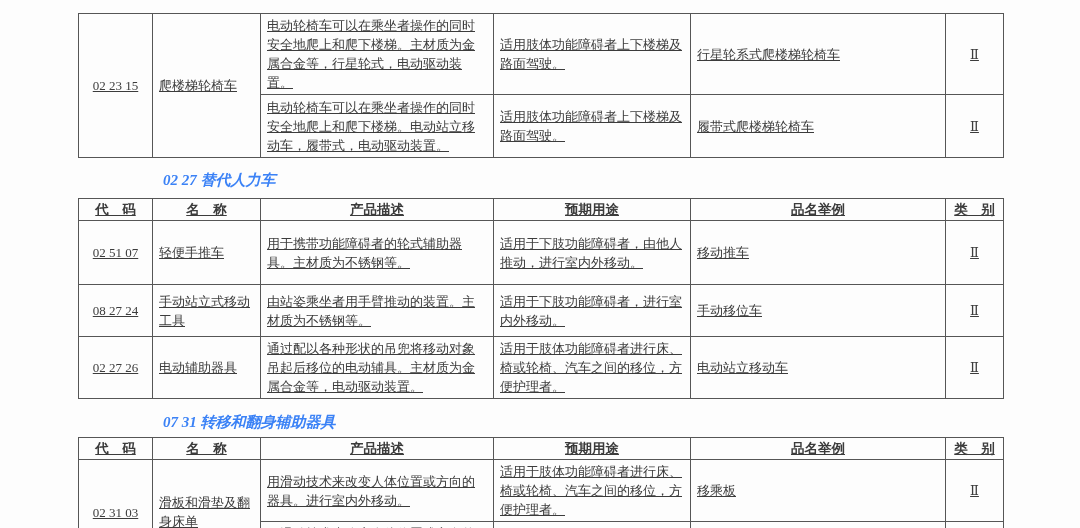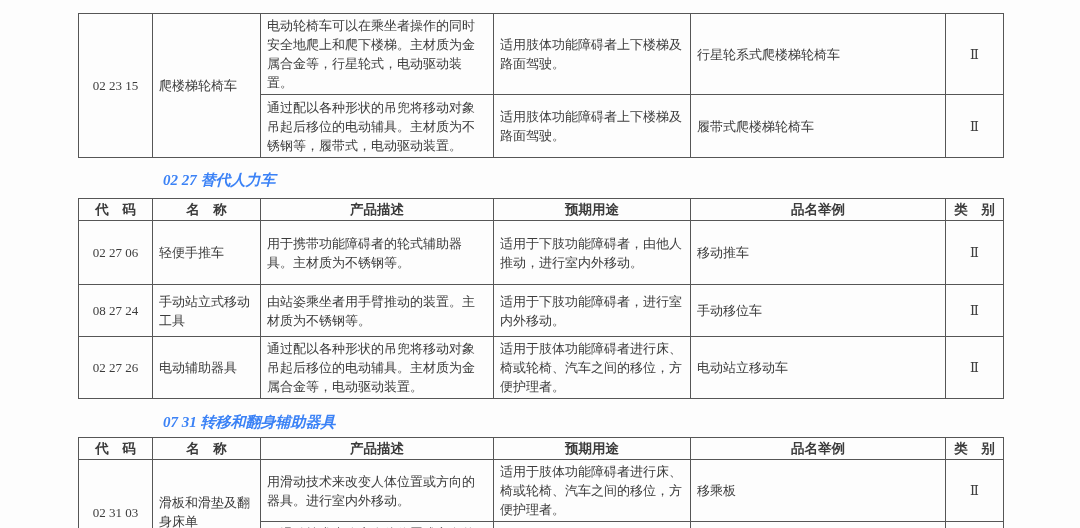--- a/index.html
+++ b/index.html
@@ -18,20 +18,21 @@
     background:#fdfdfd;
   }
   table.t td, table.t th{
     border:1px solid #565656;
     font-size:13px;
     line-height:19px;
     vertical-align:middle;
     padding:2px 6px;
     overflow:hidden;
     word-break:break-all;
+    text-decoration:underline;
   }
   table.t th{
     font-weight:bold;
     text-align:center;
     font-size:13.5px;
     padding:1px 3px;
   }
   col.c-code{width:74px;}
   col.c-name{width:108px;}
   col.c-desc{width:233px;}
@@ -79,21 +80,21 @@
     <tbody>
       <tr class="h58">
         <td class="code" rowspan="2">02 23 15</td>
         <td class="name" rowspan="2">爬楼梯轮椅车</td>
         <td class="desc">电动轮椅车可以在乘坐者操作的同时安全地爬上和爬下楼梯。主材质为金属合金等，行星轮式，电动驱动装置。</td>
         <td class="usage">适用肢体功能障碍者上下楼梯及路面驾驶。</td>
         <td class="example">行星轮系式爬楼梯轮椅车</td>
         <td class="cls">Ⅱ</td>
       </tr>
       <tr class="h60">
-        <td class="desc">通过配以各种形状的吊兜将移动对象吊起后移位的电动辅具。主材质为不锈钢等，履带式，电动驱动装置。</td>
+        <td class="desc">电动轮椅车可以在乘坐者操作的同时安全地爬上和爬下楼梯。电动站立移动车，履带式，电动驱动装置。</td>
         <td class="usage">适用肢体功能障碍者上下楼梯及路面驾驶。</td>
         <td class="example">履带式爬楼梯轮椅车</td>
         <td class="cls">Ⅱ</td>
       </tr>
     </tbody>
   </table>
 
   <div class="sec-title">02 27 替代人力车</div>
 
   <table class="t">
@@ -108,21 +109,21 @@
     <tbody>
       <tr class="hh">
         <th>代　码</th>
         <th>名　称</th>
         <th>产品描述</th>
         <th>预期用途</th>
         <th>品名举例</th>
         <th>类　别</th>
       </tr>
       <tr class="h63">
-        <td class="code">02 27 06</td>
+        <td class="code">02 51 07</td>
         <td class="name">轻便手推车</td>
         <td class="desc">用于携带功能障碍者的轮式辅助器具。主材质为不锈钢等。</td>
         <td class="usage">适用于下肢功能障碍者，由他人推动，进行室内外移动。</td>
         <td class="example">移动推车</td>
         <td class="cls">Ⅱ</td>
       </tr>
       <tr class="h51">
         <td class="code">08 27 24</td>
         <td class="name">手动站立式移动工具</td>
         <td class="desc">由站姿乘坐者用手臂推动的装置。主材质为不锈钢等。</td>

